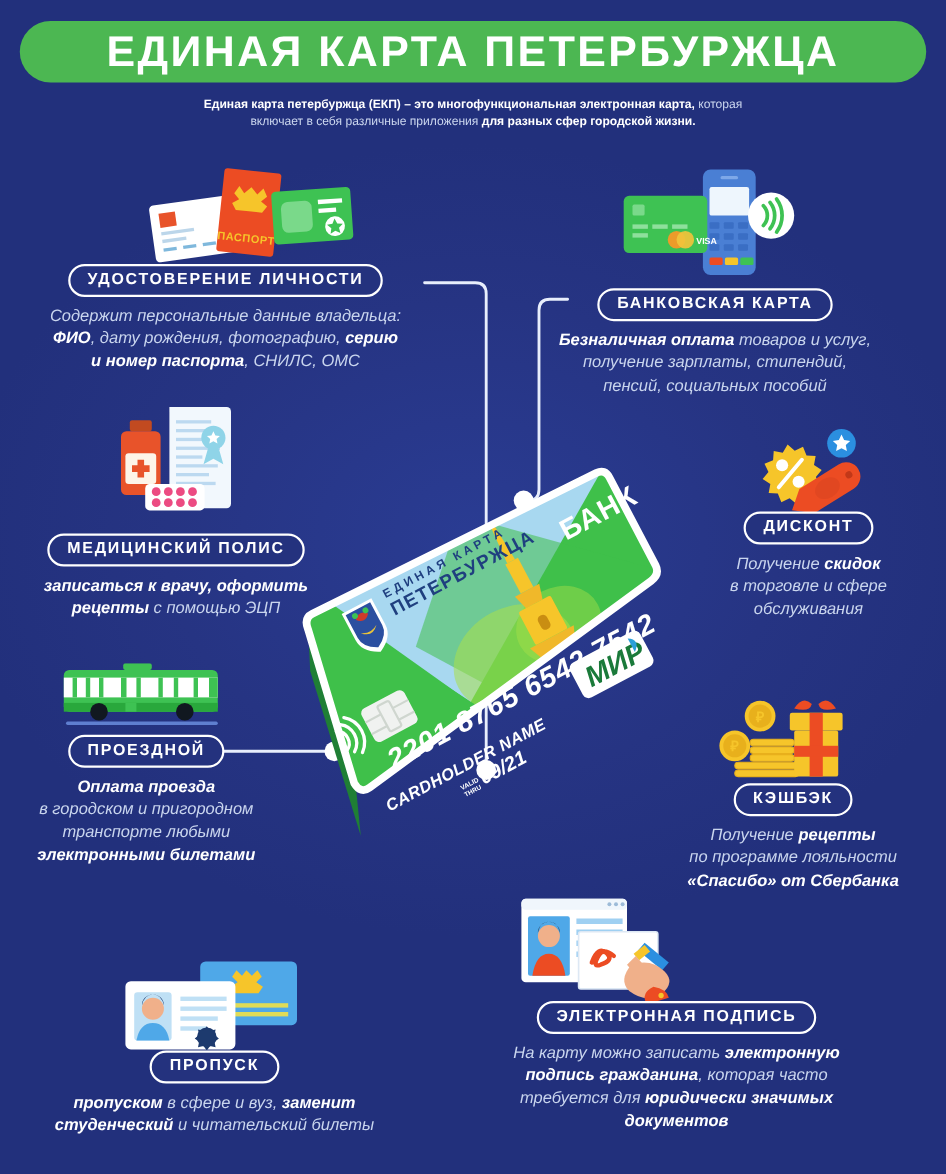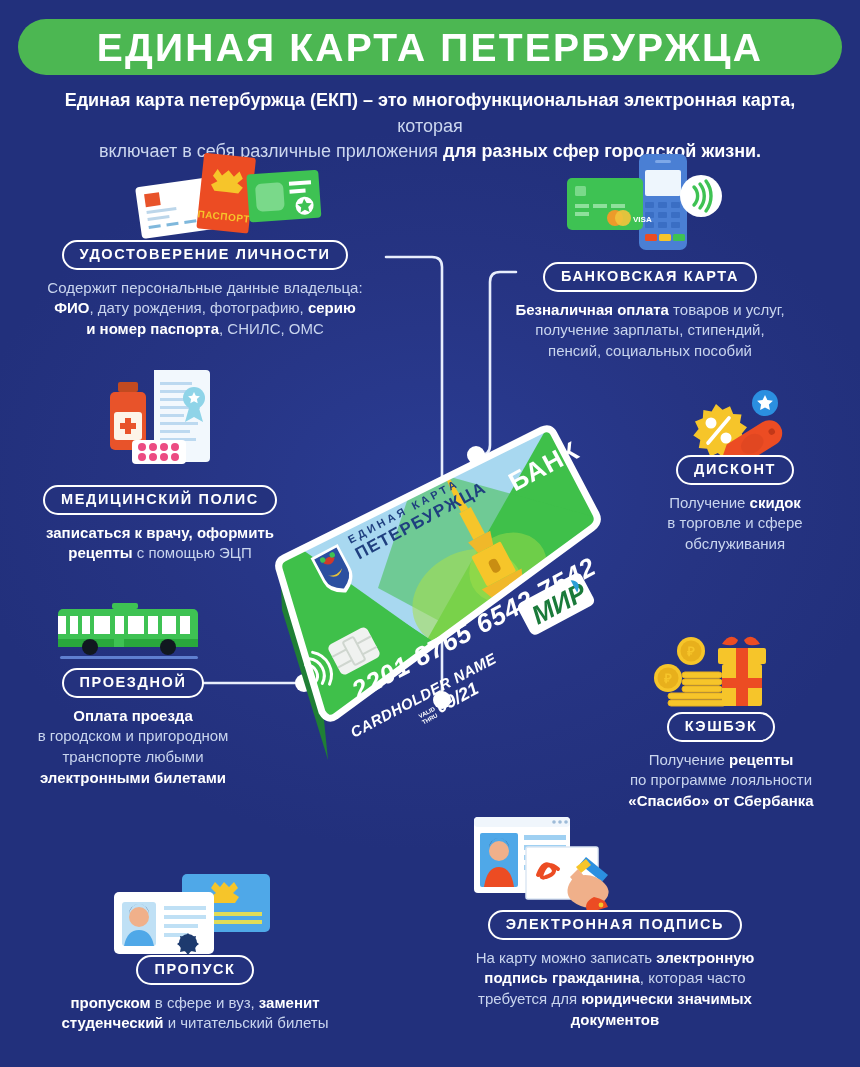--- a/index.html
+++ b/index.html
@@ -40,21 +40,21 @@
     white-space: nowrap;
     line-height: 1;
   }
 
   .subtitle {
     position: absolute;
     left: 30px; top: 88px;
     width: 800px;
     text-align: center;
     color: #ccd7ef;
-    font-size: 18px;
+    font-size: 11px;
     line-height: 1.42;
   }
   .subtitle b { color: #ffffff; font-weight: bold; }
 
   
   #lines { position: absolute; left:0; top:0; width:860px; height:1067px; pointer-events:none; }
 
   
   .block { position: absolute; }
 
@@ -70,20 +70,21 @@
     padding: 5px 16px 6px 16px;
     white-space: nowrap;
     line-height: 1;
   }
 
   .desc {
     color: #c9d5ee;
     font-size: 15px;
     line-height: 1.38;
     margin-top: 8px;
+    font-style: italic;
   }
   .desc b { color: #ffffff; font-weight: bold; }
 
   .ta-c { text-align: center; }
 
   .icon-wrap { position: absolute; }
 
   
   #card-holder {
     position: absolute;
@@ -260,21 +261,21 @@
       <circle cx="54" cy="48" r="5.5" fill="#ffffff"></circle>
       <path d="M57 28 L36 53" stroke="#ffffff" stroke-width="3.6" stroke-linecap="round"></path>
       <g transform="rotate(-32 85 52)">
         <path d="M58 38 h42 a13 13 0 0 1 13 13 a13 13 0 0 1 -13 13 h-42 l-16 -13z" fill="#ec4c23"></path>
         <circle cx="103" cy="51" r="3.2" fill="#c23818"></circle>
         <ellipse cx="80" cy="51" rx="12" ry="9" fill="#d84420" opacity="0.55"></ellipse>
       </g>
     </svg>
   </div>
 
-  <div class="block ta-c" style="left:620px; top:455px; width:230px;">
+  <div class="block ta-c" style="left:620px; top:465px; width:230px;">
     <span class="pill">ДИСКОНТ</span>
     <div class="desc">
         <div><span>Получение </span><b>скидок</b></div>
         <div><span>в торговле и сфере</span></div>
         <div><span>обслуживания</span></div>
       </div>
   </div>
 
   <div class="icon-wrap" style="left:52px; top:603px; width:160px; height:60px;">
     <svg viewBox="0 0 160 60" width="160" height="60">

